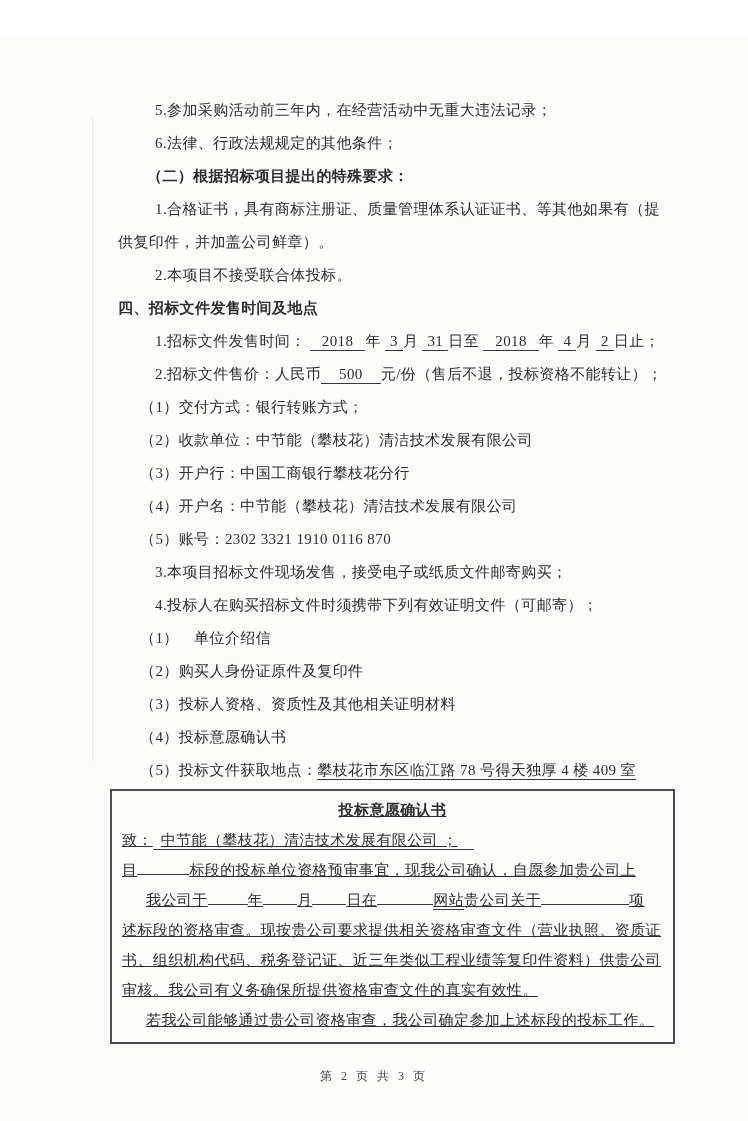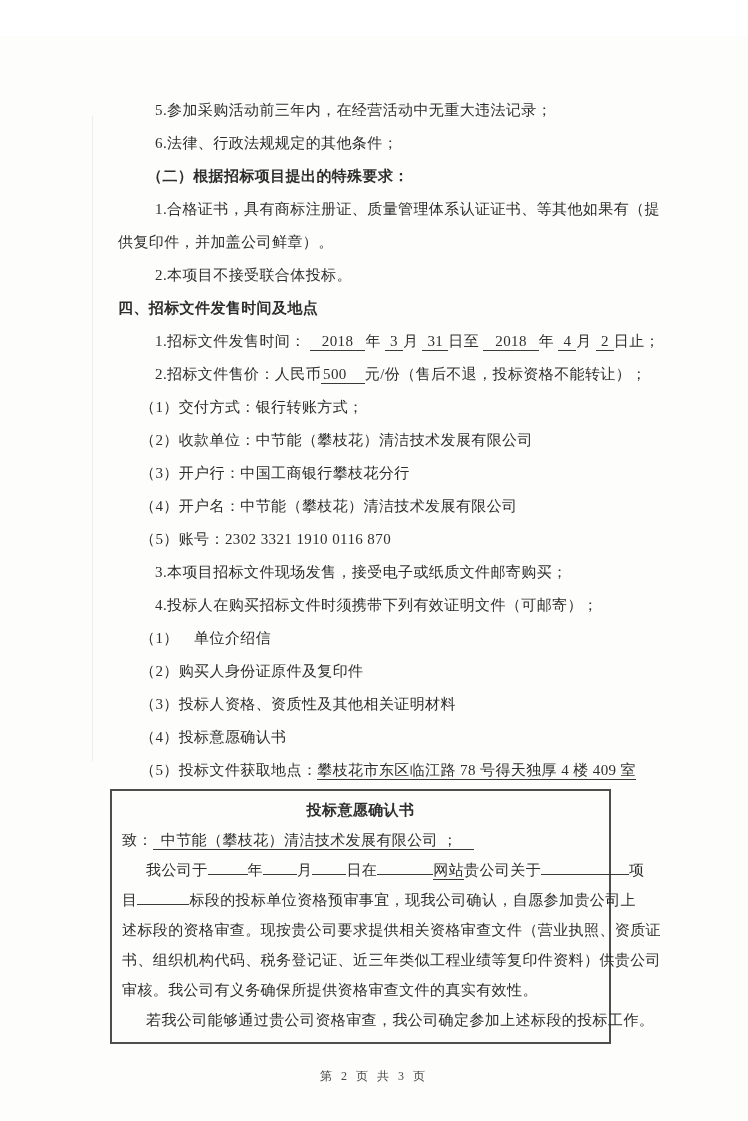--- a/index.html
+++ b/index.html
@@ -11,26 +11,26 @@
   }
   .content { position:absolute; top:58px; left:118px; width:566px; }
   p.l { margin:0; line-height:33px; font-size:15px; letter-spacing:0.4px; white-space:nowrap; }
   .b  { font-weight:bold; }
   .i1 { padding-left:37px; }   
   .i2 { padding-left:22px; }   
   .i3 { padding-left:29px; }   
   .ul { border-bottom:1px solid #3a3a3a; padding-bottom:1px; }
   .pad-num   { padding-left:12px; padding-right:12px; }
   .pad-sm    { padding-left:5px;  padding-right:5px;  }
-  .pad-price { padding-left:2px; padding-right:18px; }
+  .pad-price { padding-left:18px; padding-right:18px; }
   .pad-to    { padding-left:8px;  padding-right:16px; }
 
   .box {
-    box-sizing:border-box; margin-left:-8px; margin-top:2px; width:501px;
-    border:2px solid #4d4d4d; padding:4px 10px 7px; background:transparent;
+    box-sizing:border-box; margin-left:-8px; margin-top:2px; width:565px;
+    border:2px solid #4d4d4d; padding:4px 10px 7px; background:transparent;text-decoration:underline;
   }
   .box p.bl { margin:0; line-height:30px; font-size:15px; letter-spacing:0.4px; white-space:nowrap; }
   .box-title { text-align:center; font-weight:bold; }
   .ind { padding-left:24px; }
   .blank { display:inline-block; border-bottom:1px solid #3a3a3a; height:14px; vertical-align:baseline; }
   .w40{width:40px} .w34{width:34px} .w56{width:56px} .w88{width:88px} .w52{width:52px}
 
   .footer {
     position:absolute; top:1032px; left:0; width:100%; text-align:center;
     font-size:12px; letter-spacing:3px; color:#444;
@@ -83,25 +83,25 @@
 
     <p class="l i2">
       <span>（5）投标文件获取地点：</span><span class="ul">攀枝花市东区临江路 78 号得天独厚 4 楼 409 室</span>
     </p>
 
     <div class="box">
       <p class="bl box-title">投标意愿确认书</p>
       <p class="bl">
         <span>致：</span><span class="ul pad-to">中节能（攀枝花）清洁技术发展有限公司 ；</span>
       </p>
+      <p class="bl">
+        <span>目</span><span class="blank w52"></span><span>标段的投标单位资格预审事宜，现我公司确认，自愿参加贵公司上</span>
+      </p>
       <p class="bl ind">
         <span>我公司于</span><span class="blank w40"></span><span>年</span><span class="blank w34"></span><span>月</span><span class="blank w34"></span><span>日在</span><span class="blank w56"></span><span class="ul">网站</span><span>贵公司关于</span><span class="blank w88"></span><span>项</span>
-      </p>
-      <p class="bl">
-        <span>目</span><span class="blank w52"></span><span>标段的投标单位资格预审事宜，现我公司确认，自愿参加贵公司上</span>
       </p>
       <p class="bl">述标段的资格审查。现按贵公司要求提供相关资格审查文件（营业执照、资质证</p>
       <p class="bl">书、组织机构代码、税务登记证、近三年类似工程业绩等复印件资料）供贵公司</p>
       <p class="bl">审核。我公司有义务确保所提供资格审查文件的真实有效性。</p>
       <p class="bl ind">若我公司能够通过贵公司资格审查，我公司确定参加上述标段的投标工作。</p>
     </div>
   </div>
 
   <div class="footer">第 2 页 共 3 页</div>
   <div class="page-edge"></div>

